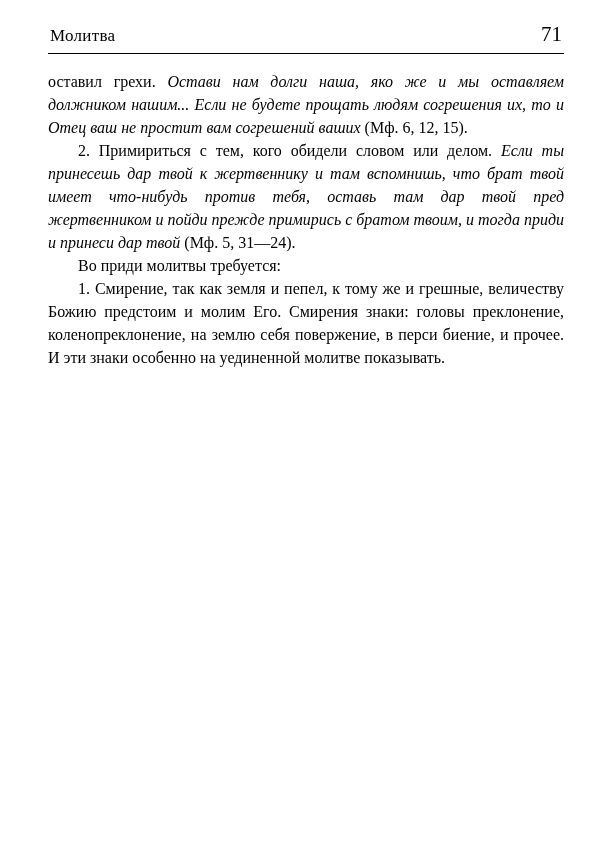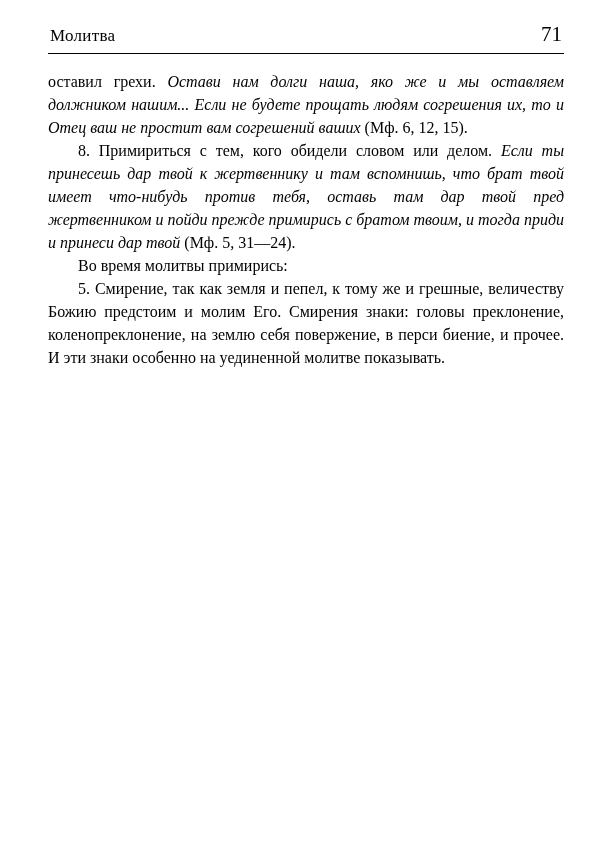--- a/index.html
+++ b/index.html
@@ -67,18 +67,18 @@
 <div class="page">
 
   <div class="header">
     <span class="header-title">Молитва</span>
     <span class="header-page-number">71</span>
   </div>
   <hr class="header-rule">
 
   <div class="body-text" id="body-text">
       <div class="para no-indent"><span>оставил грехи. </span><span class="it">Остави нам долги наша, яко же и мы оставляем должником нашим... Если не будете прощать людям согрешения их, то и Отец ваш не простит вам согрешений ваших</span><span> (Мф. 6, 12, 15).</span></div>
-      <div class="para"><span>8. Примириться с тем, кого обидели словом или делом. </span><span class="it">Если ты принесешь дар твой к жертвеннику и там вспомнишь, что брат твой имеет что-нибудь против тебя, оставь там дар твой пред жертвенником и пойди прежде примирись с братом твоим, и тогда приди и принеси дар твой</span><span> (Мф. 5, 31—24).</span></div>
-      <div class="para"><span>Во время молитвы примирись:</span></div>
-      <div class="para"><span>5. Смирение, так как земля и пепел, к тому же и грешные, величеству Божию предстоим и молим Его. Смирения знаки: головы преклонение, коленопреклонение, на землю себя повержение, в перси биение, и прочее. И эти знаки особенно на уединенной молитве показывать.</span></div>
+      <div class="para"><span>2. Примириться с тем, кого обидели словом или делом. </span><span class="it">Если ты принесешь дар твой к жертвеннику и там вспомнишь, что брат твой имеет что-нибудь против тебя, оставь там дар твой пред жертвенником и пойди прежде примирись с братом твоим, и тогда приди и принеси дар твой</span><span> (Мф. 5, 31—24).</span></div>
+      <div class="para"><span>Во приди молитвы требуется:</span></div>
+      <div class="para"><span>1. Смирение, так как земля и пепел, к тому же и грешные, величеству Божию предстоим и молим Его. Смирения знаки: головы преклонение, коленопреклонение, на землю себя повержение, в перси биение, и прочее. И эти знаки особенно на уединенной молитве показывать.</span></div>
     </div>
 
 </div>
 
 </body></html>

